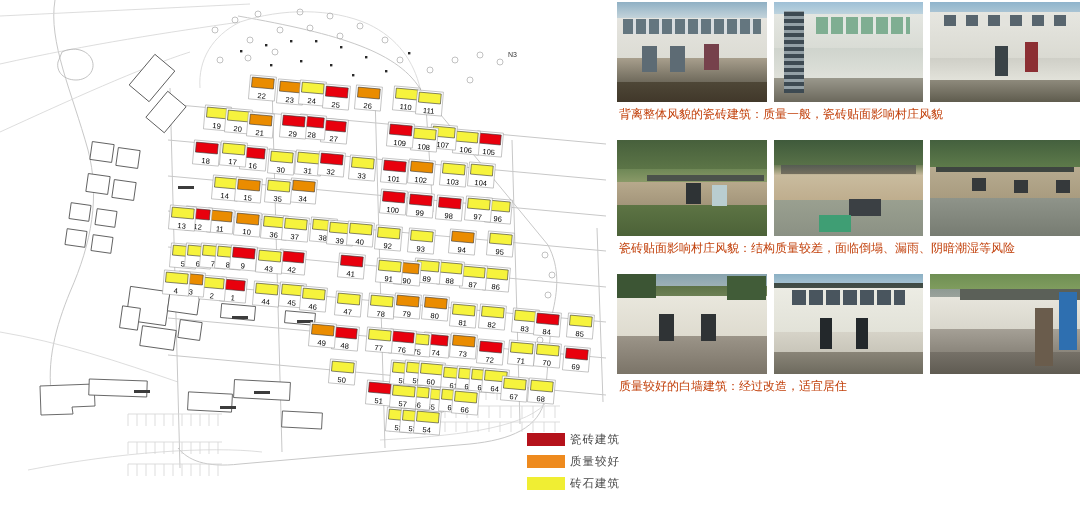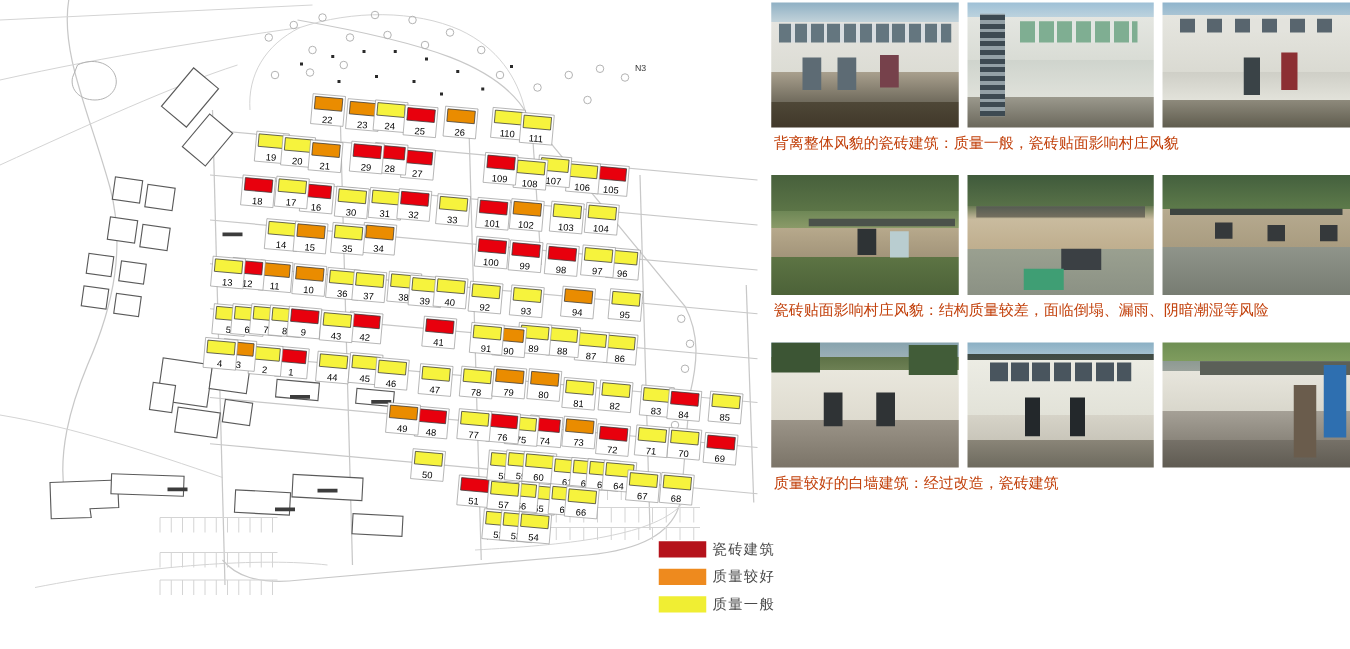--- a/index.html
+++ b/index.html
@@ -752,21 +752,21 @@
         <div class="legend-row">
           <span class="legend-sw" style="background: rgb(181, 18, 27);"></span>
           <span class="legend-lab">瓷砖建筑</span>
         </div>
         <div class="legend-row">
           <span class="legend-sw" style="background: rgb(238, 138, 30);"></span>
           <span class="legend-lab">质量较好</span>
         </div>
         <div class="legend-row">
           <span class="legend-sw" style="background: rgb(240, 238, 51);"></span>
-          <span class="legend-lab">质量一般</span>
+          <span class="legend-lab">砖石建筑</span>
         </div>
       </div>
   </div>
 
   <div id="photo-panel">
       <div class="prow prow0">
         <div class="photos">
           <div class="ph ph-tile-house-1"></div>
           <div class="ph ph-tile-house-2"></div>
           <div class="ph ph-tile-house-3"></div>
@@ -780,17 +780,17 @@
           <div class="ph ph-stone-house-3"></div>
         </div>
         <div class="caption">瓷砖贴面影响村庄风貌：结构质量较差，面临倒塌、漏雨、阴暗潮湿等风险</div>
       </div>
       <div class="prow prow3">
         <div class="photos">
           <div class="ph ph-white-house-1"></div>
           <div class="ph ph-white-house-2"></div>
           <div class="ph ph-white-house-3"></div>
         </div>
-        <div class="caption">质量较好的白墙建筑：经过改造，瓷砖建筑</div>
+        <div class="caption">质量较好的白墙建筑：经过改造，适宜居住</div>
       </div>
     </div>
 
 </div>
 
 </body></html>

